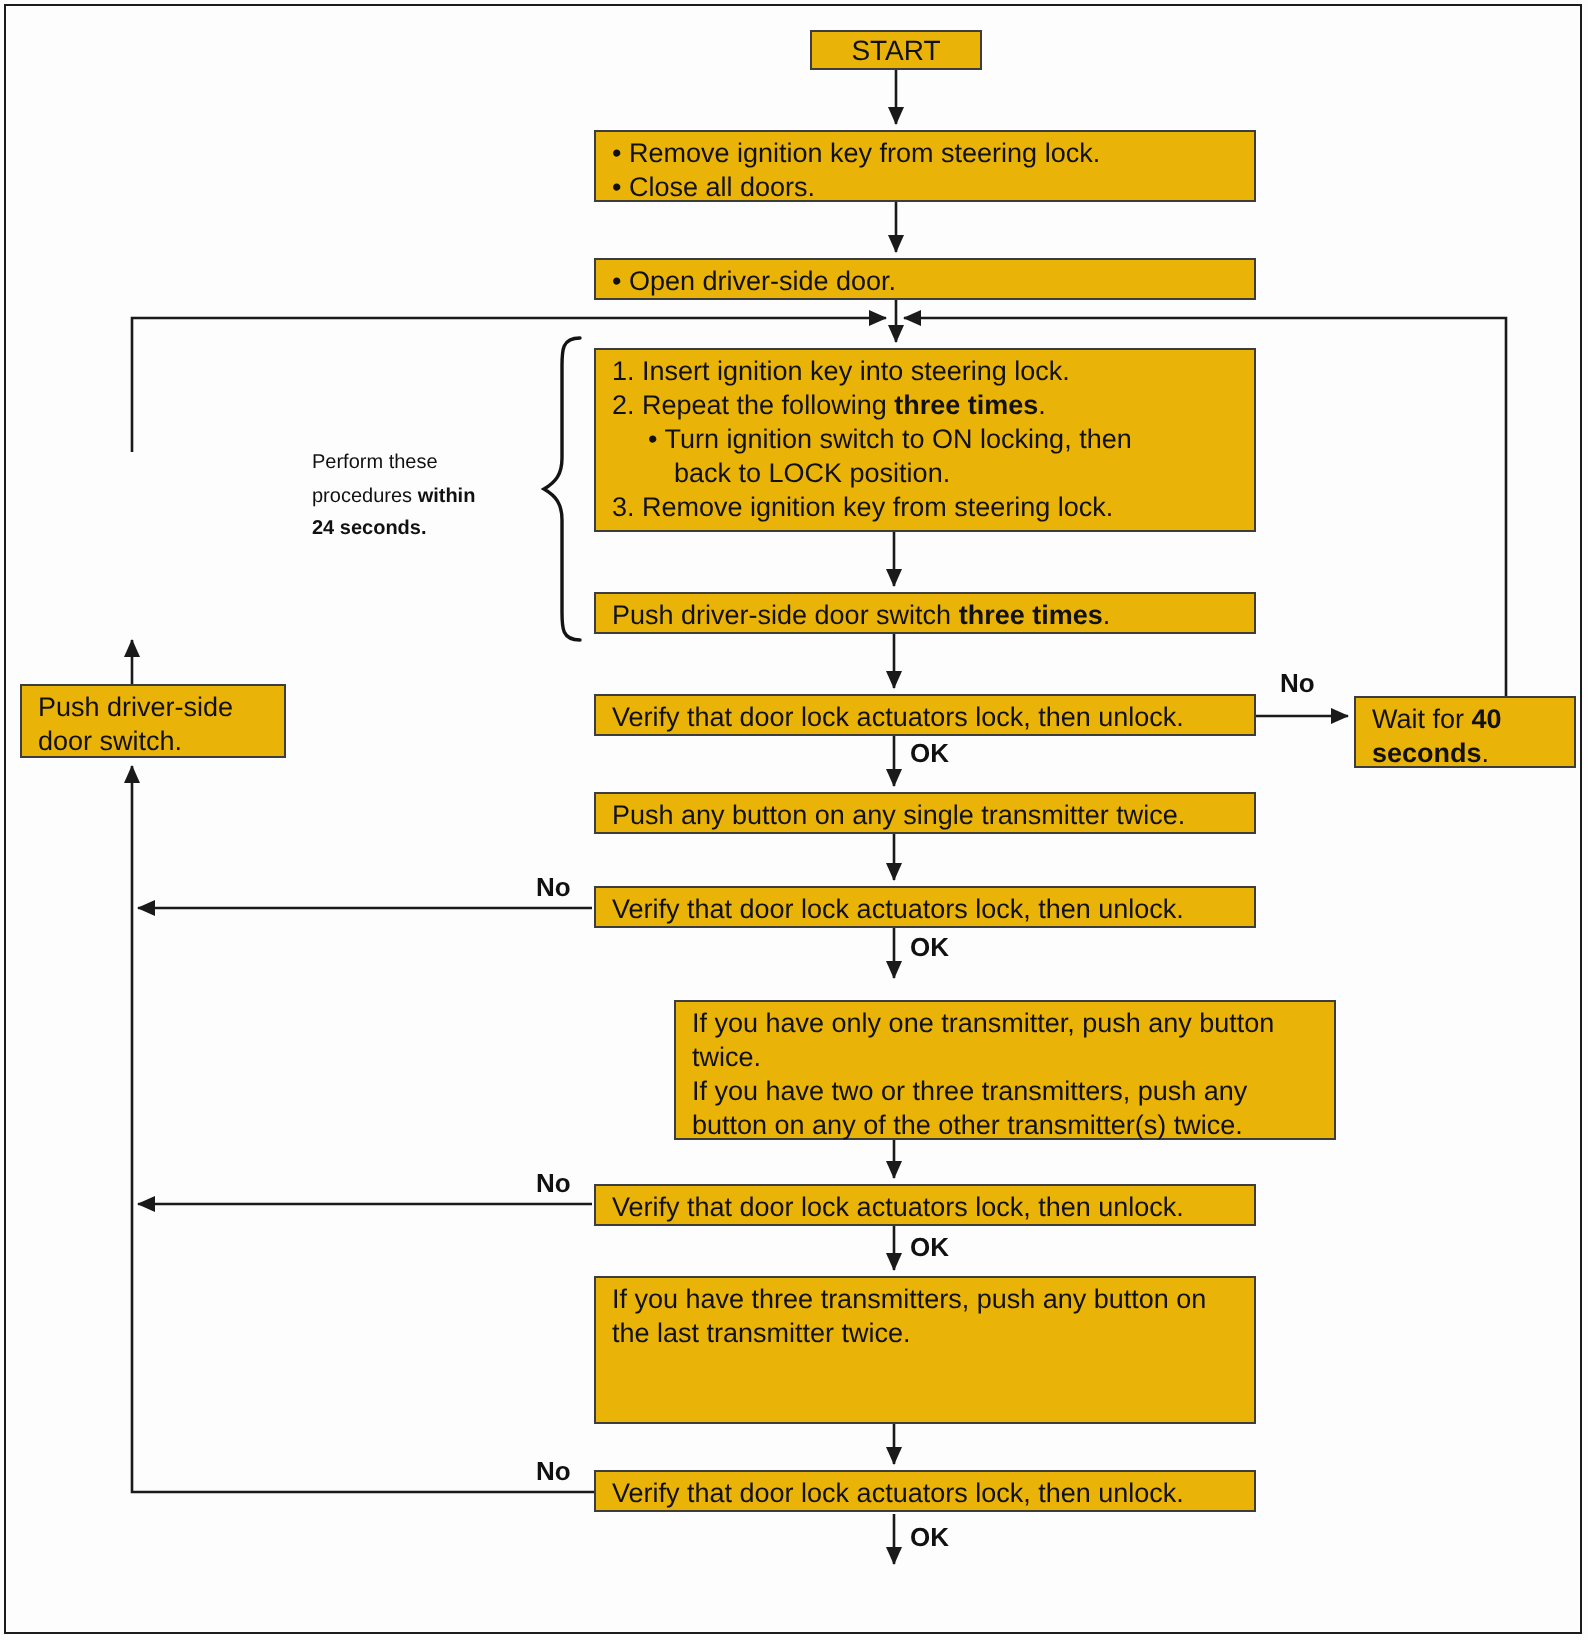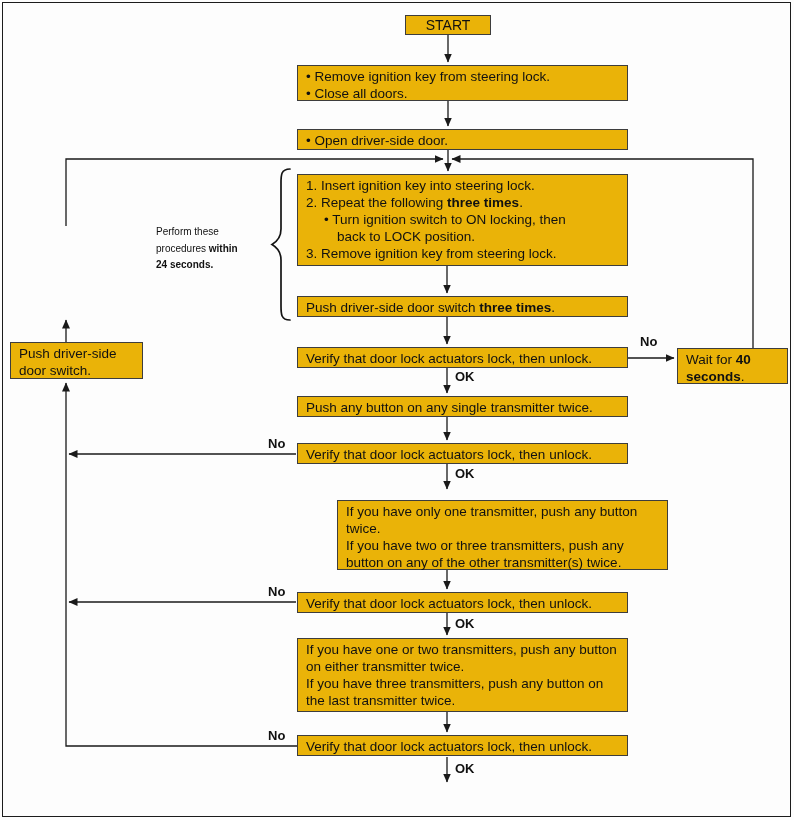--- a/index.html
+++ b/index.html
@@ -101,21 +101,20 @@
   <div class="node" style="left:297px;top:443px;width:331px;height:21px;">Verify that door lock actuators lock, then unlock.</div>
 
   <div class="node" style="left:297px;top:500px;width:331px;height:70px;margin-left:40px;">
     <div>If you have only one transmitter, push any button twice.</div>
     <div>If you have two or three transmitters, push any button on any of the other transmitter(s) twice.</div>
   </div>
 
   <div class="node" style="left:297px;top:592px;width:331px;height:21px;">Verify that door lock actuators lock, then unlock.</div>
 
   <div class="node" style="left:297px;top:638px;width:331px;height:74px;">
-    <div>If you have one or two transmitters, push any button on either transmitter twice.</div>
     <div>If you have three transmitters, push any button on the last transmitter twice.</div>
   </div>
 
   <div class="node" style="left:297px;top:735px;width:331px;height:21px;">Verify that door lock actuators lock, then unlock.</div>
 
   <div class="node terminal" style="left:415px;top:785px;width:68px;height:20px;margin-top:46px;">END</div>
 
 
   <div class="node" style="left:10px;top:342px;width:133px;height:37px;">Push driver-side door switch.</div>
 

